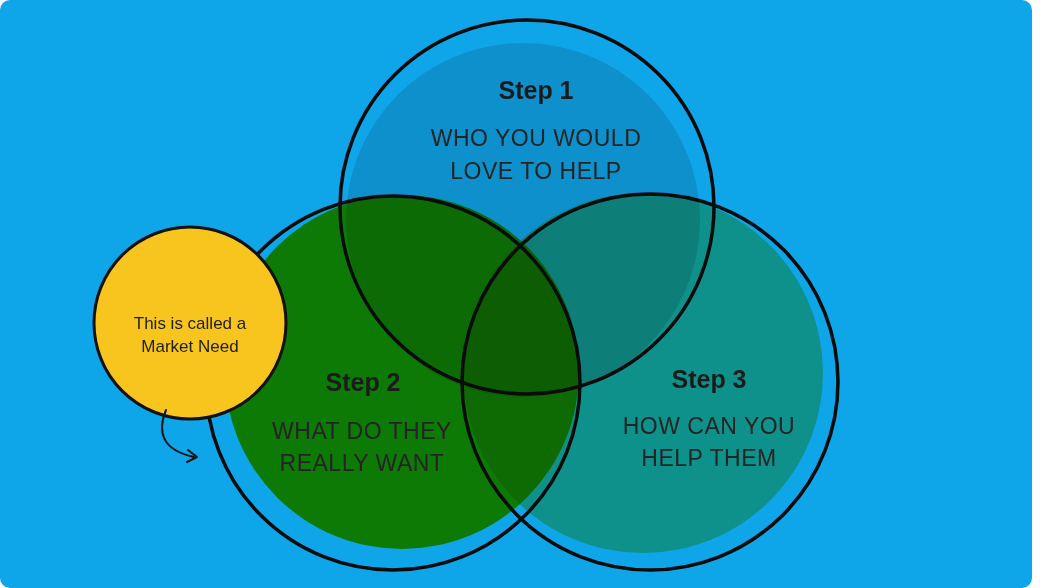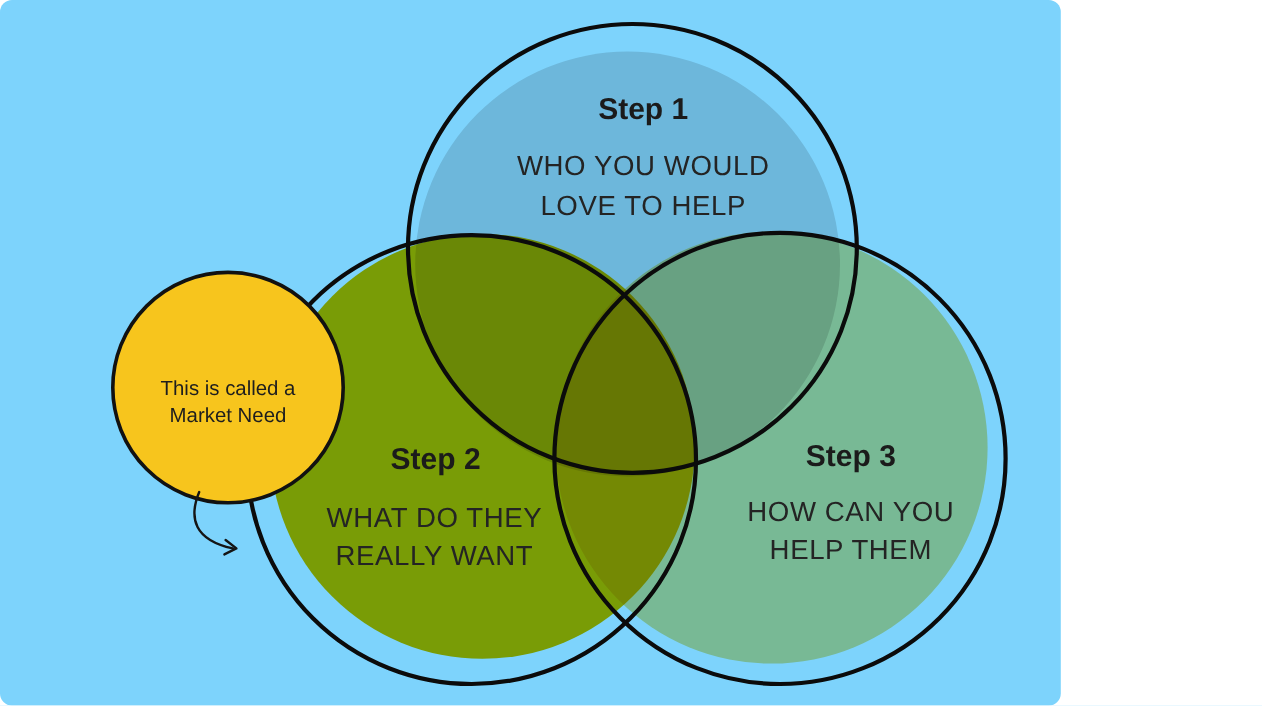--- a/index.html
+++ b/index.html
@@ -3,23 +3,23 @@
 <meta charset="utf-8">
 <style>
   html, body {
     margin: 0;
     padding: 0;
     background: #ffffff;
     font-family: "Liberation Sans", sans-serif;
   }
   .canvas {
     position: relative;
-    width: 884px;
+    width: 1032px;
     height: 588px;
-    background: #7dd3fc;
+    background: #0ea5e9;
     border-radius: 10px;
     overflow: hidden;
     isolation: isolate;
   }
   svg { display: block; }
   .blend { mix-blend-mode: multiply; }
   .outline {
     fill: none;
     stroke: #0B0B0B;
     stroke-width: 3.5;

